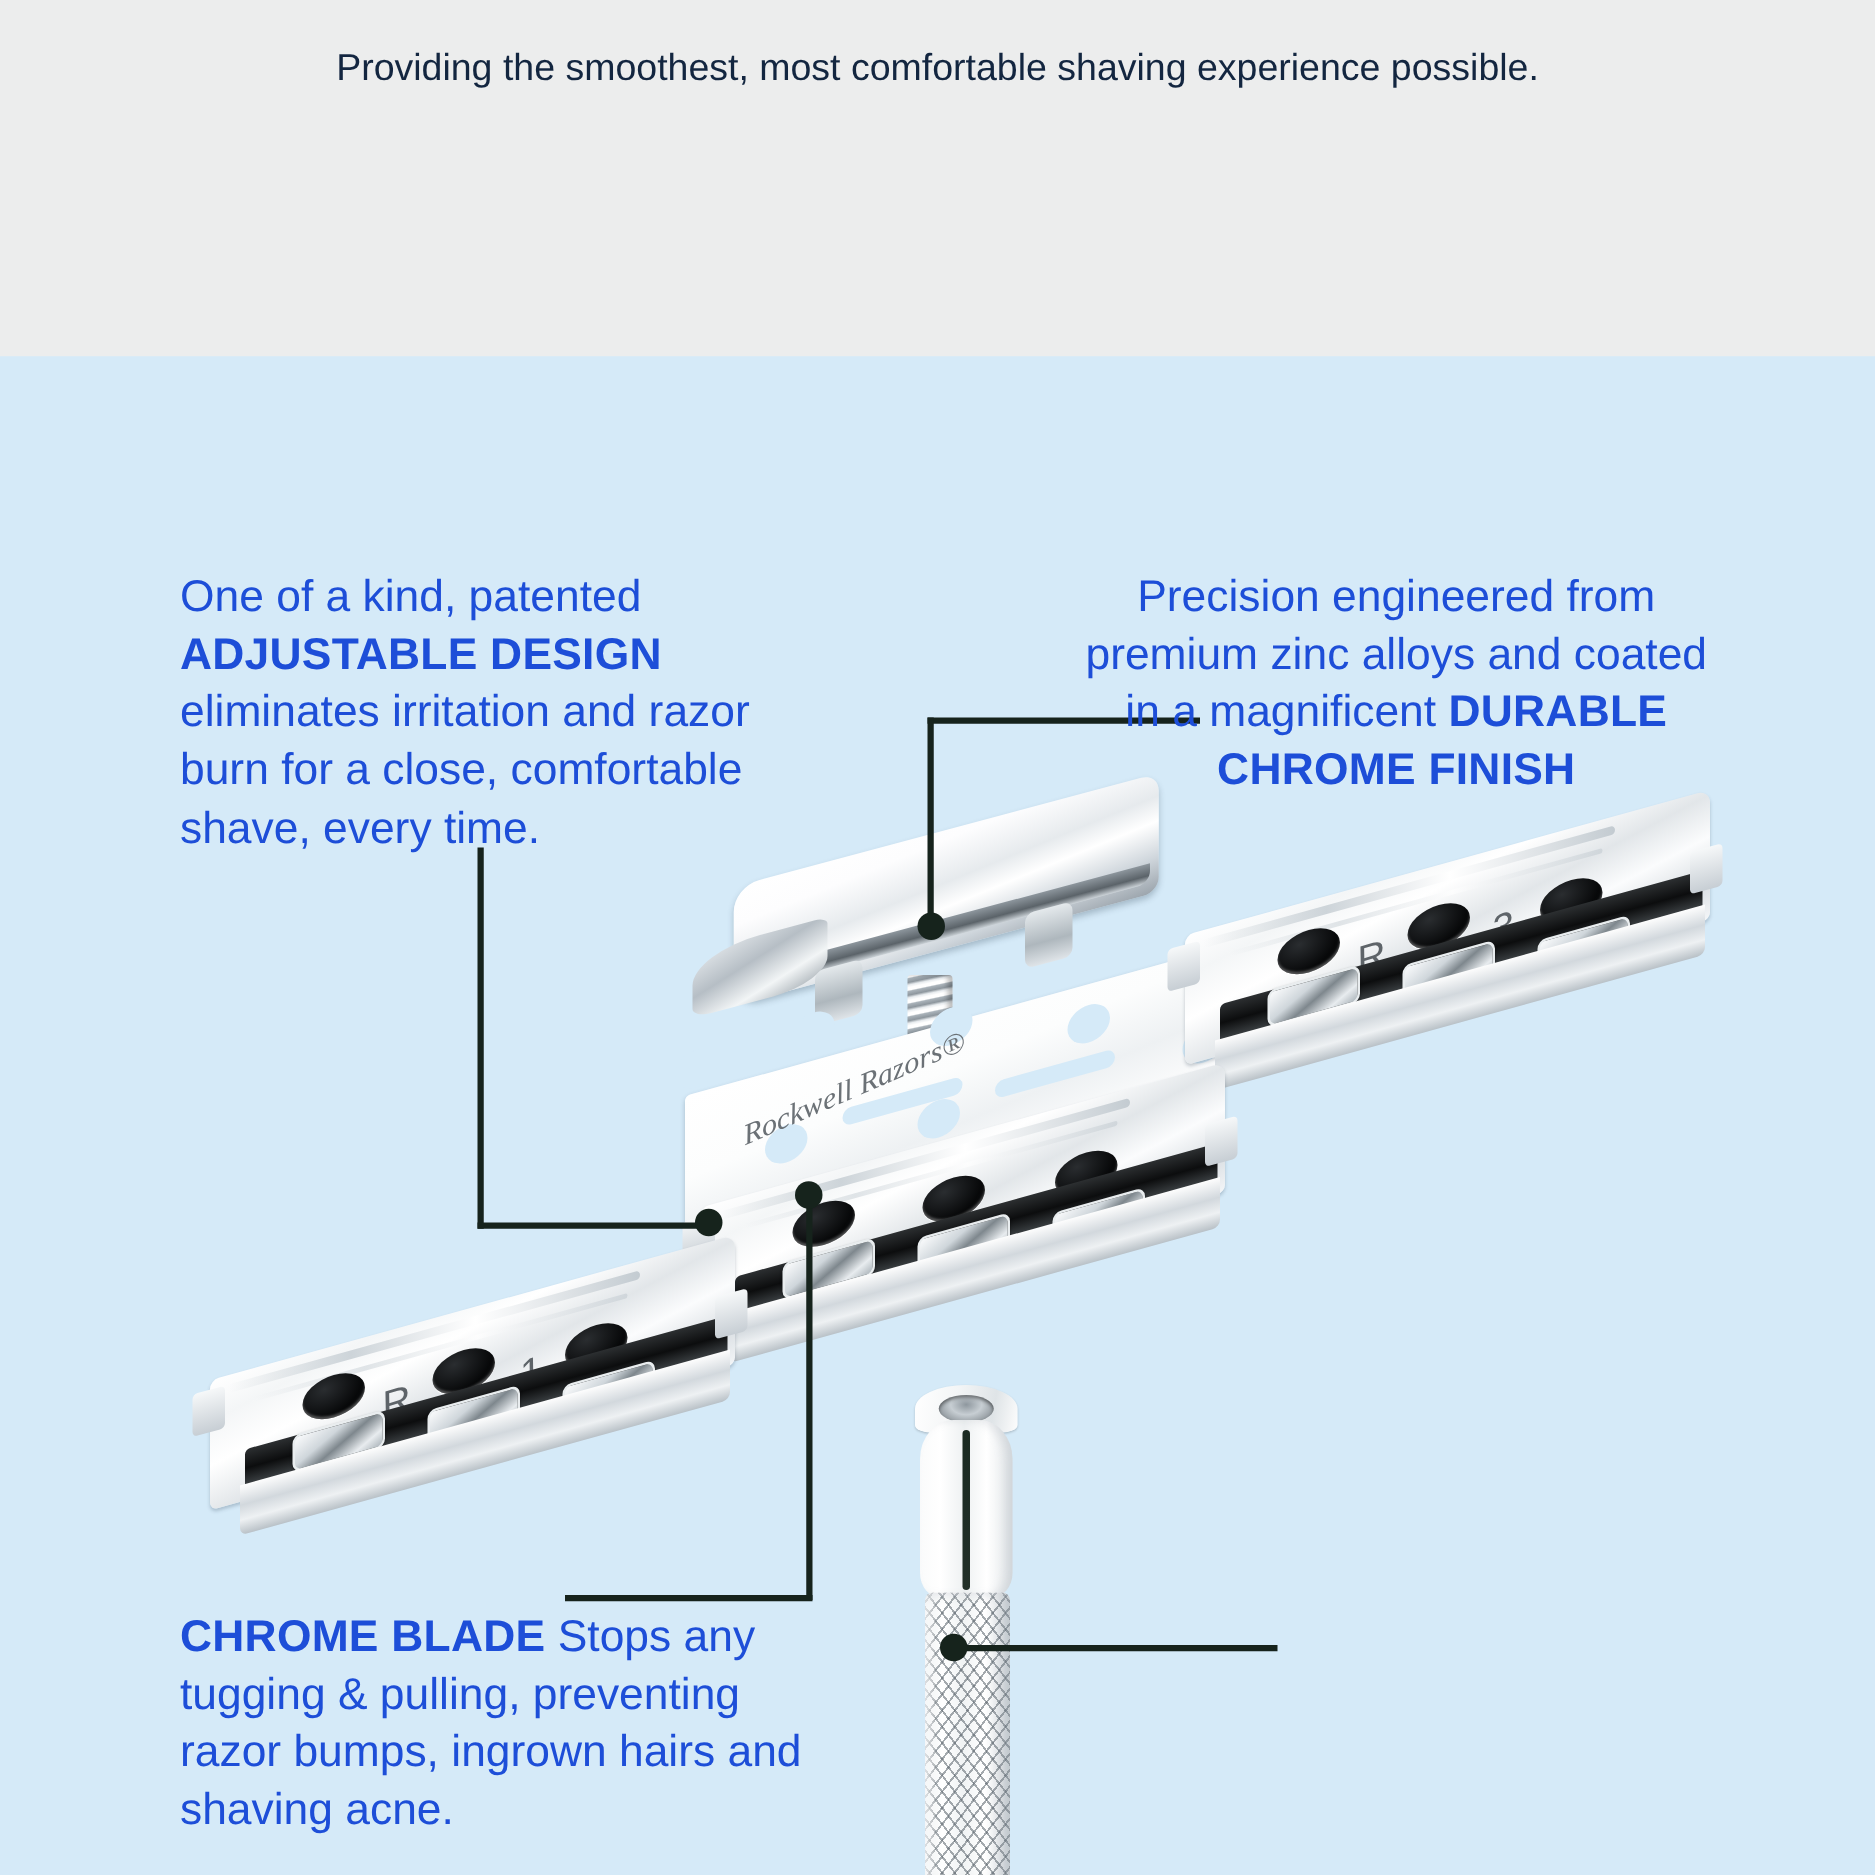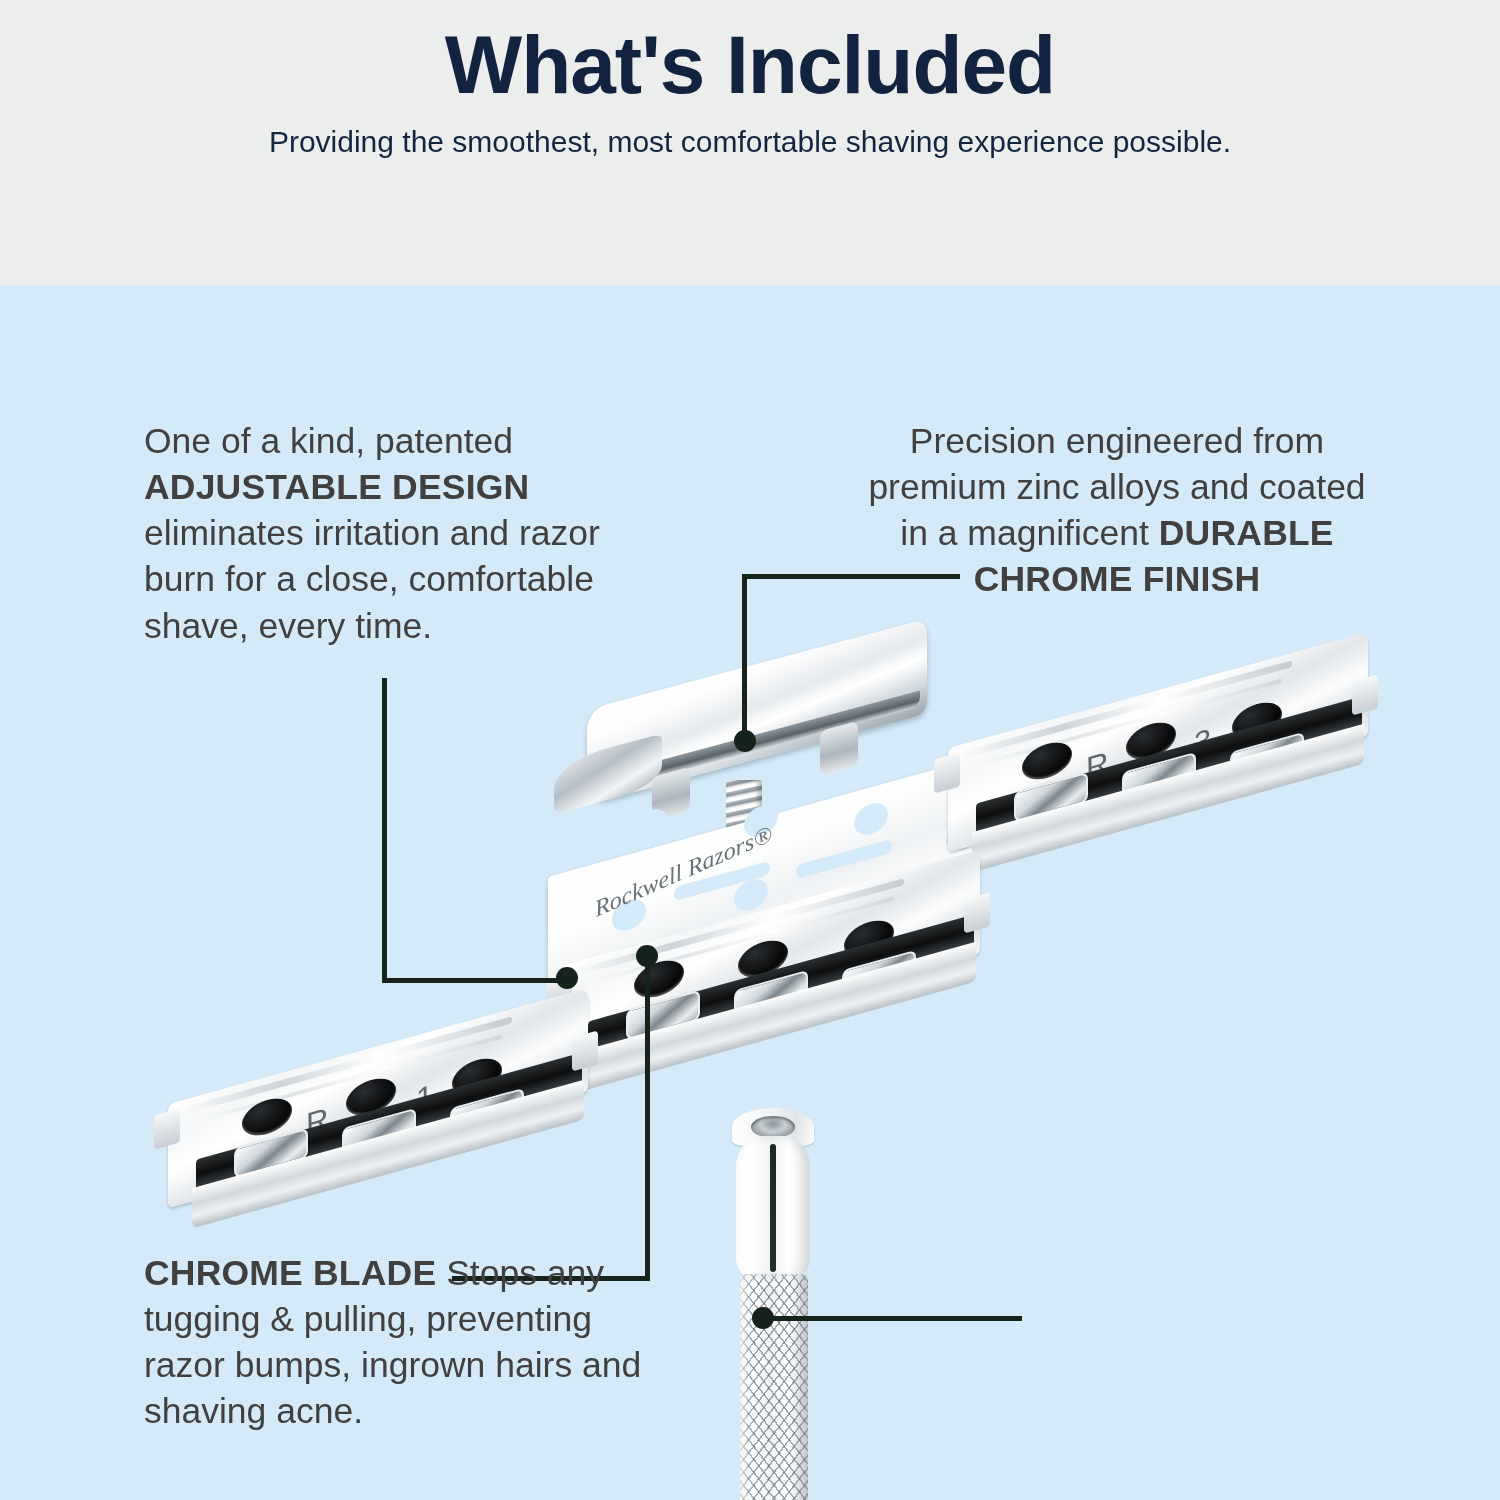--- a/index.html
+++ b/index.html
@@ -24,21 +24,21 @@
     letter-spacing:-1px; line-height:1.06;
     font-family:"Liberation Sans", sans-serif;
   }
   .header-sub {
     margin-top:14px;
     font-size:30px; color:#132640; text-align:left; line-height:1.25;
     max-width:1050px; font-weight:normal;
   }
 
   
-  .callout { position:absolute; font-size:35.5px; line-height:1.30; color:#404040; }
+  .callout { position:absolute; font-size:35.5px; line-height:1.30; color:#1d4ed8;margin-top:36px; }
   .callout b { font-weight:bold; letter-spacing:0.2px; }
 
   #callout-adjustable { left:144px; top:418px; width:490px; text-align:left; }
   #callout-chrome     { right:128px; top:418px; width:510px; text-align:center; }
   #callout-blade      { left:144px; top:1250px; width:500px; text-align:left; }
   #callout-craft      { right:128px; top:1218px; width:505px; text-align:right; }
 
   
   .leader { position:absolute; pointer-events:none; }
   .ln { position:absolute; background:#16231c; }
@@ -219,21 +219,20 @@
     border-radius:6px;
     box-shadow:inset -7px 0 10px rgba(140,150,160,.35), inset 6px 0 8px rgba(255,255,255,.7);
   }
 </style>
 </head>
 <body>
 
 <div id="stage">
 
   <div class="header">
-    <div class="header-title">What's Included</div>
     <div class="header-sub">Providing the smoothest, most comfortable shaving experience possible.</div>
   </div>
 
   <div class="part" id="cap">
     <div class="capbody"></div>
     <div class="capedge"></div>
     <div class="caplip"></div>
     <div class="post1"></div>
     <div class="post2"></div>
   </div>

